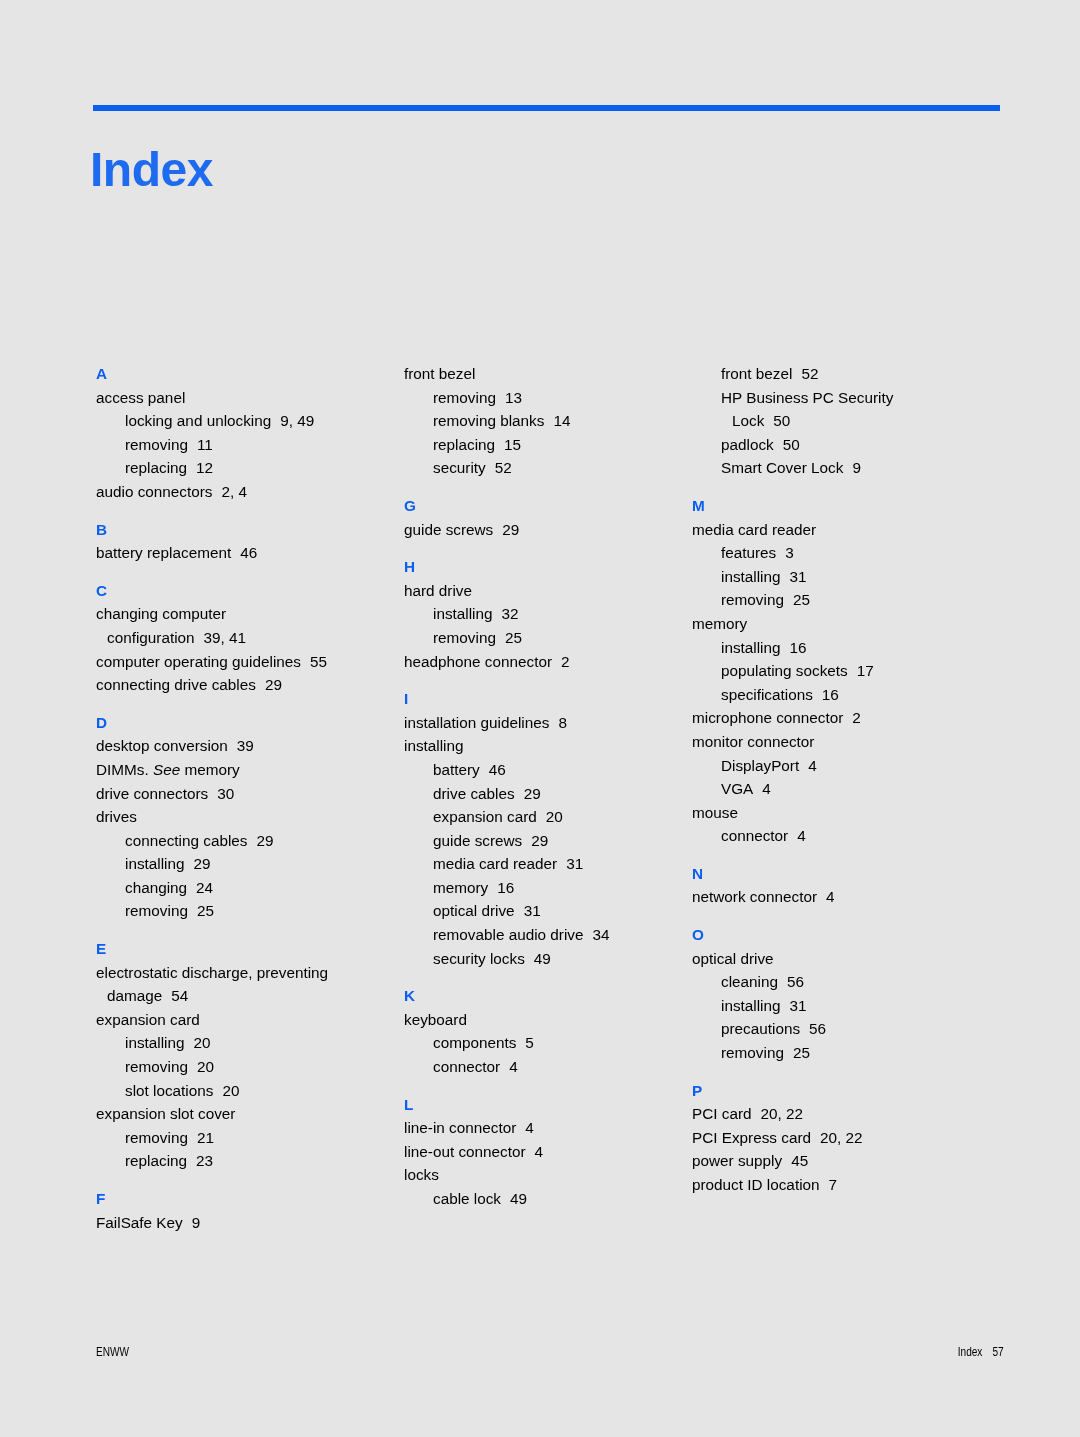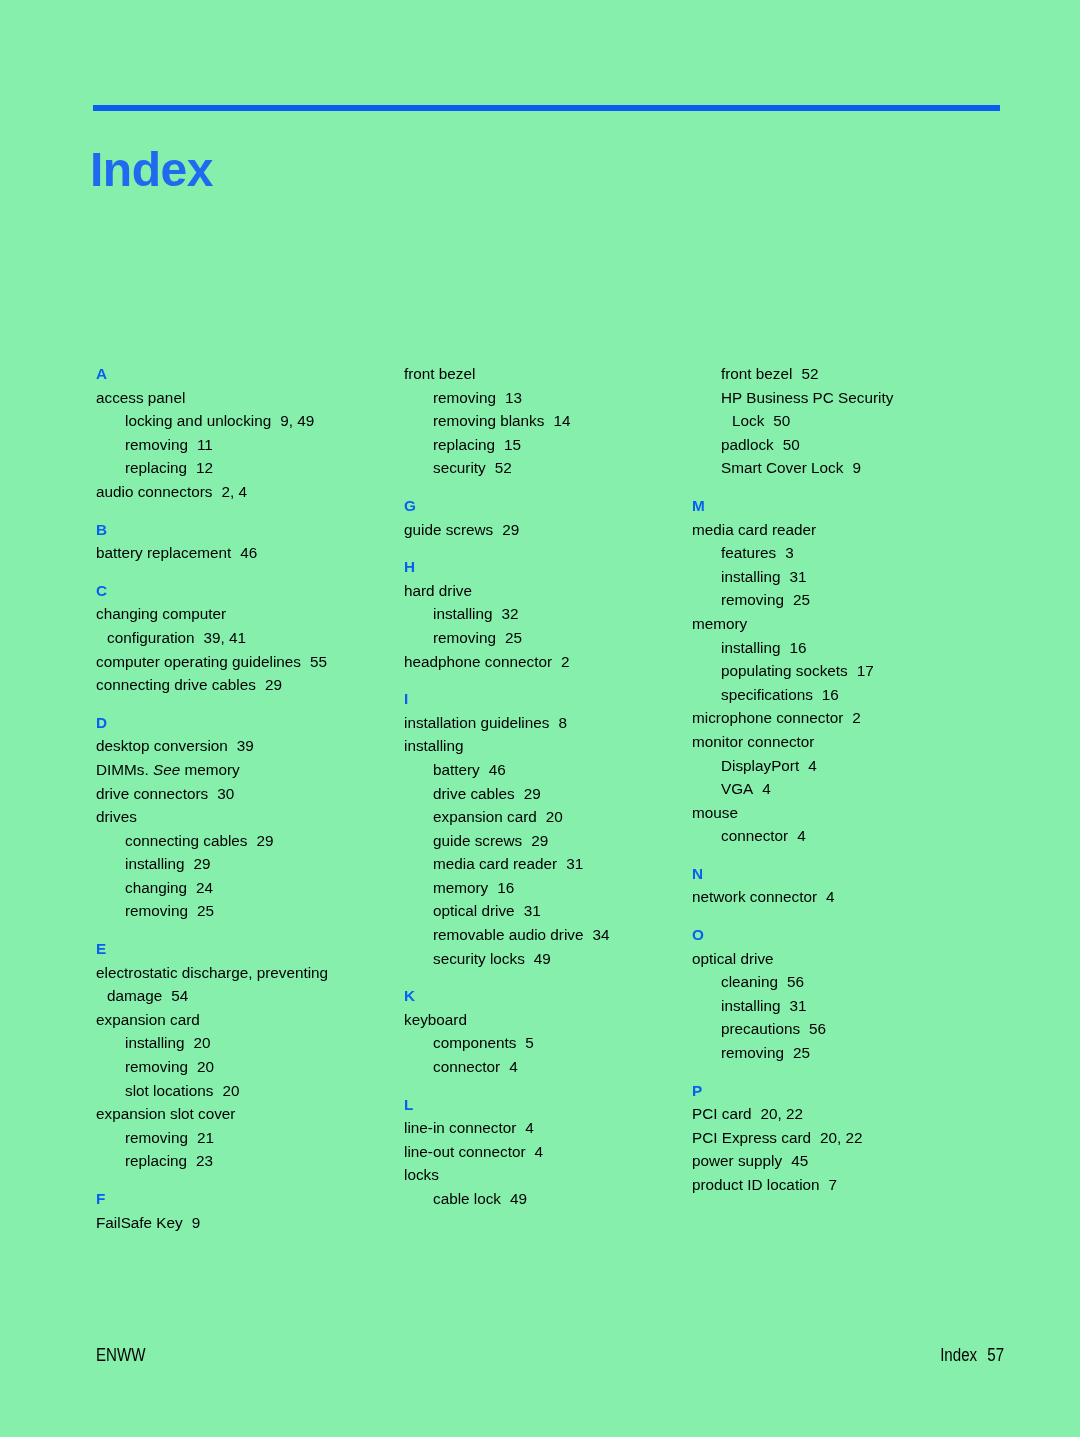--- a/index.html
+++ b/index.html
@@ -5,21 +5,21 @@
 <style>
   html, body {
     margin: 0;
     padding: 0;
     background: #ffffff;
   }
   .page {
     position: relative;
     width: 1080px;
     height: 1437px;
-    background: #86efac;
+    background: #e5e5e5;
     font-family: "Liberation Sans", sans-serif;
     color: #000000;
     overflow: hidden;
   }
 
   
   .head-rule {
     position: absolute;
     left: 93px;
     top: 105px;
@@ -81,21 +81,21 @@
     font-style: italic;
   }
 
   
   .footer {
     position: absolute;
     left: 96px;
     top: 1345px;
     width: 908px;
     height: 24px;
-    font-size: 18px;
+    font-size: 12px;
   }
   .footer-left {
     position: absolute;
     left: 0;
     top: 0;
     font-family: "Liberation Sans Narrow", "Liberation Sans", sans-serif;
     transform: scaleX(0.84);
     transform-origin: left center;
     white-space: nowrap;
   }

